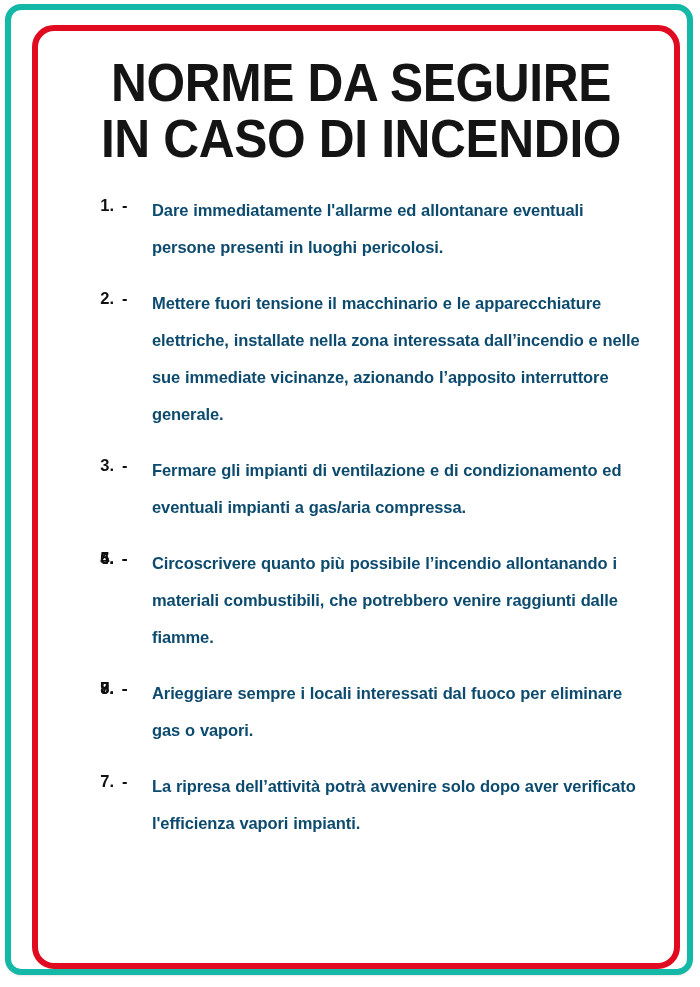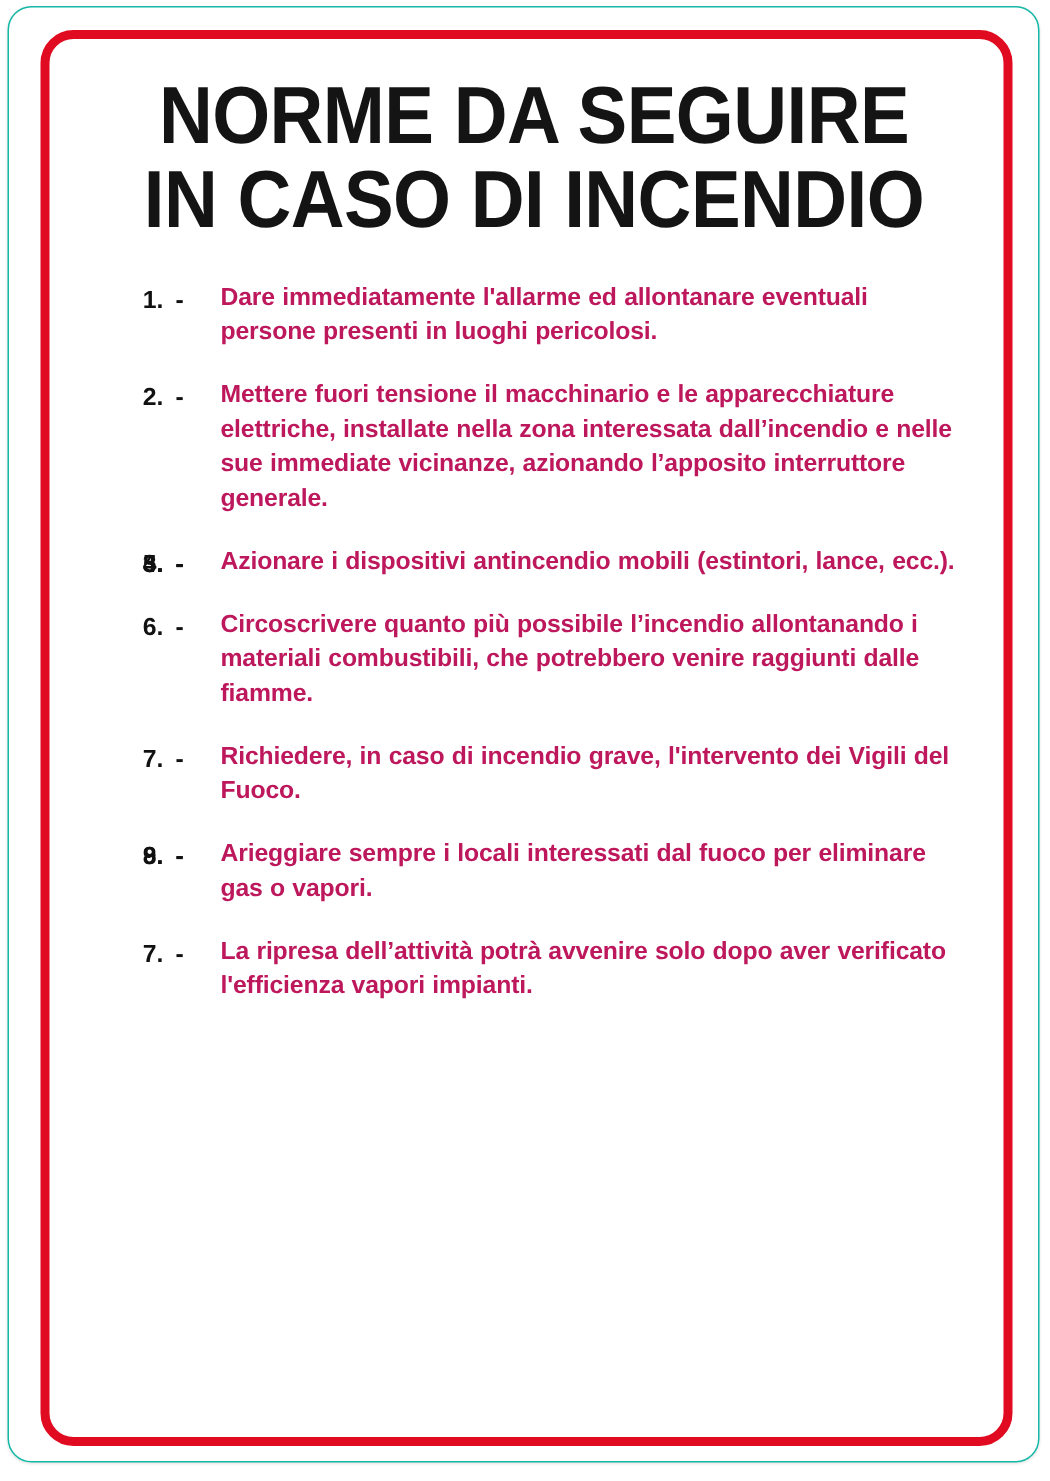--- a/index.html
+++ b/index.html
@@ -16,21 +16,21 @@
 
   
   .sign-card {
     position: absolute;
     left: 5px;
     top: 4px;
     width: 688px;
     height: 971px;
     box-sizing: border-box;
     background: #ffffff;
-    border: 1px solid #14b8a6;
+    border: 6px solid #14b8a6;
     border-radius: 16px;
     box-shadow: 0 1px 2px rgba(0,0,0,0.10);
   }
 
   
   .red-frame {
     position: absolute;
     left: 21px;
     top: 15px;
     width: 648px;
@@ -103,22 +103,22 @@
     top: 0;
     font-weight: 700;
     font-size: 16.5px;
     line-height: 27px;
     color: #111111;
   }
   .rule-text {
     display: block;
     font-weight: 700;
     font-size: 16.5px;
-    line-height: 23px;
-    color: #be185d;
+    line-height: 37px;
+    color: #0c4a6e;
     text-align: justify;
     text-justify: inter-word;
     letter-spacing: -0.1px;
     word-spacing: 0.4px;
   }
   .rule-text::after {
     content: "";
     display: inline-block;
     width: 100%;
   }
@@ -151,43 +151,42 @@
 
         <li class="rule-item no-justify">
           <span class="rule-num">2.</span>
           <span class="rule-dash">-</span>
           <span class="rule-text">Mettere fuori tensione il macchinario e le  apparecchiature elettriche, installate nella zona interessata dall’incendio e nelle sue immediate vicinanze, azionando l’apposito interruttore generale.</span>
         </li>
 
         <li class="rule-item no-justify">
           <span class="rule-num">3.</span>
           <span class="rule-dash">-</span>
+          <span class="rule-text">Fermare gli impianti di ventilazione e di condizionamento ed eventuali impianti a gas/aria compressa.</span>
         </li>
 
         <li class="rule-item no-justify">
           <span class="rule-num">4.</span>
           <span class="rule-dash">-</span>
         </li>
 
         <li class="rule-item no-justify">
           <span class="rule-num">5.</span>
           <span class="rule-dash">-</span>
-          <span class="rule-text">Azionare i dispositivi antincendio mobili (estintori, lance, ecc.).</span>
         </li>
 
         <li class="rule-item no-justify">
           <span class="rule-num">6.</span>
           <span class="rule-dash">-</span>
           <span class="rule-text">Circoscrivere quanto più possibile l’incendio allontanando i materiali combustibili, che potrebbero venire raggiunti dalle fiamme.</span>
         </li>
 
         <li class="rule-item no-justify">
           <span class="rule-num">7.</span>
           <span class="rule-dash">-</span>
-          <span class="rule-text">Richiedere, in caso di incendio grave, l'intervento dei Vigili del Fuoco.</span>
         </li>
 
         <li class="rule-item no-justify">
           <span class="rule-num">8.</span>
           <span class="rule-dash">-</span>
         </li>
 
         <li class="rule-item no-justify">
           <span class="rule-num">9.</span>
           <span class="rule-dash">-</span>

